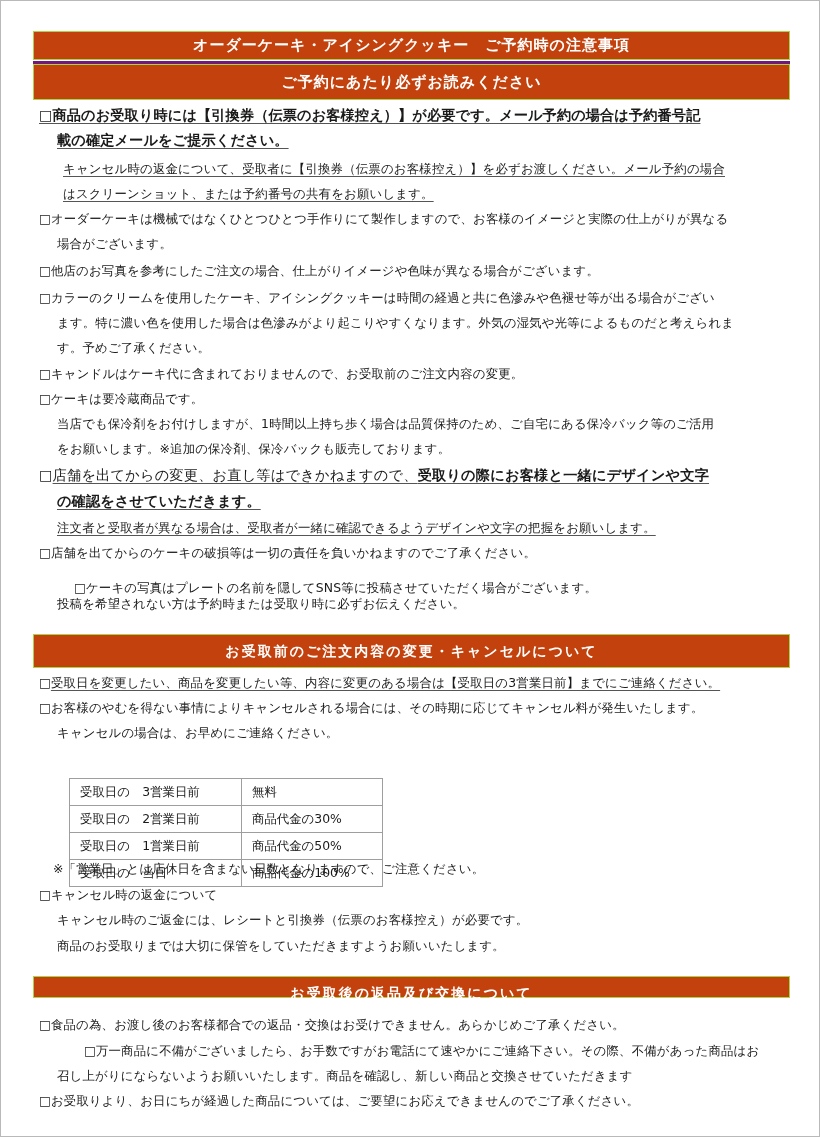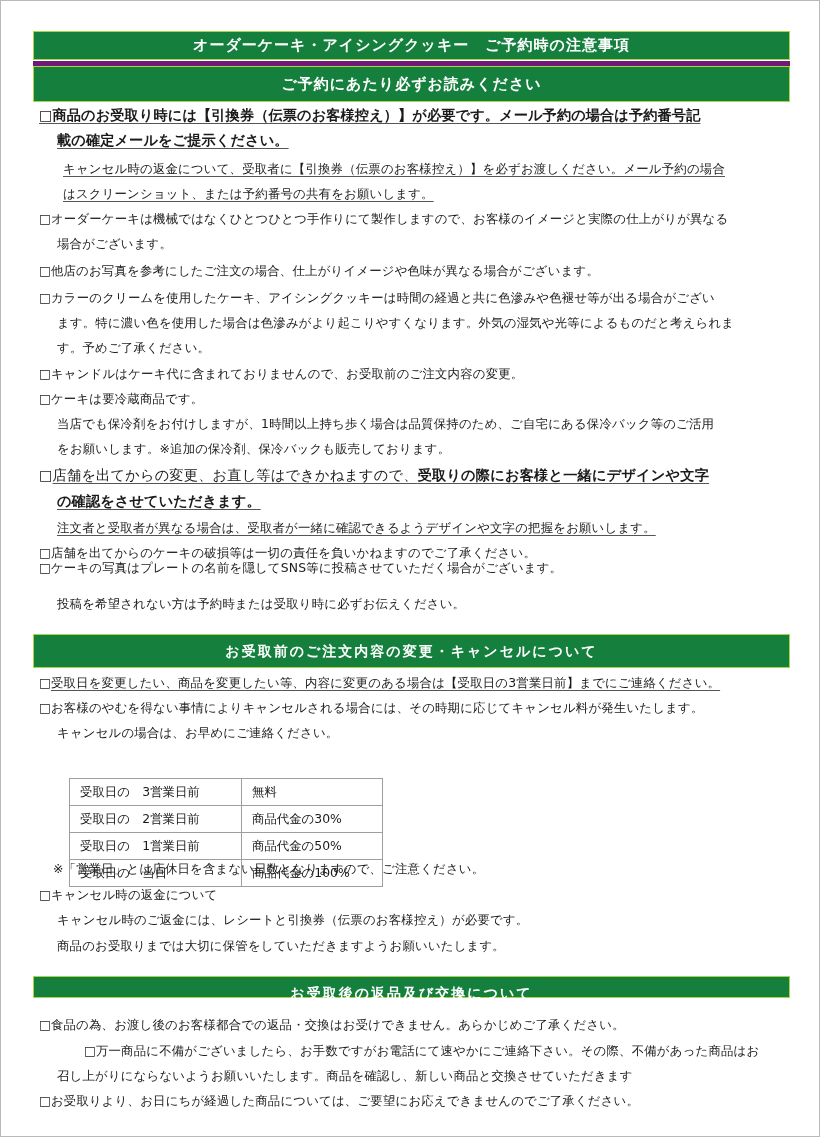--- a/index.html
+++ b/index.html
@@ -7,26 +7,26 @@
       width: 820px; height: 1137px; position: relative; overflow: hidden;
       font-family: "DejaVu Sans", "Liberation Sans", sans-serif;
       color: #1a1a1a;
     }
     .frame {
       position: absolute; left: 0; top: 0; width: 818px; height: 1135px;
       border: 1px solid #b9b9b9; background: #fff;
     }
     .band {
       position: absolute; left: 32px; width: 757px;
-      background: #15803d; color: #fff; text-align: center;
+      background: #c2410c; color: #fff; text-align: center;
       font-weight: bold; letter-spacing: 1px;
       box-shadow: inset 0 0 0 1px #a9d44a;
     }
     .band.t1 { top: 30px; height: 29px; line-height: 29px; font-size: 15px; }
-    .band.t2 { top: 60px; height: 36px; line-height: 36px; font-size: 15px; border-top: 5px solid #701a75; }
+    .band.t2 { top: 60px; height: 36px; line-height: 36px; font-size: 15px; border-top: 3px solid #701a75; }
     .band.s2 { top: 633px; height: 34px; line-height: 34px; font-size: 14px; letter-spacing: 2px; }
     .band.s3 { top: 975px; height: 22px; line-height: 34px; font-size: 14px; letter-spacing: 2px; }
 
     .line {
       position: absolute; left: 38px; white-space: nowrap;
       font-size: 12.4px; line-height: 18px; letter-spacing: 0.2px;
     }
     .line.ind { left: 56px; }
     .line.big { font-size: 14.2px; font-weight: bold; letter-spacing: 0.1px; }
     .u { text-decoration: underline; text-underline-offset: 3px; text-decoration-color: #555; }
@@ -75,21 +75,21 @@
   <div class="line" style="top:465px; font-size:14.2px;">
     <span>□</span><span class="u">店舗を出てからの変更、お直し等はできかねますので、</span><span class="u b">受取りの際にお客様と一緒にデザインや文字</span>
   </div>
   <div class="line big" style="top:491px; left:56px;">
     <span class="u">の確認をさせていただきます。</span>
   </div>
   <div class="line ind" style="top:518px;">
     <span class="u">注文者と受取者が異なる場合は、受取者が一緒に確認できるようデザインや文字の把握をお願いします。</span>
   </div>
   <div class="line" style="top:543px;">□店舗を出てからのケーキの破損等は一切の責任を負いかねますのでご了承ください。</div>
-  <div class="line" style="top:558px;">□ケーキの写真はプレートの名前を隠してSNS等に投稿させていただく場合がございます。</div>
+  <div class="line" style="top:578px;margin-left:35px;">□ケーキの写真はプレートの名前を隠してSNS等に投稿させていただく場合がございます。</div>
   <div class="line ind" style="top:594px;">投稿を希望されない方は予約時または受取り時に必ずお伝えください。</div>
 
   <div class="band s2">お受取前のご注文内容の変更・キャンセルについて</div>
   <div class="line" style="top:673px;">
     <span>□</span><span class="u">受取日を変更したい、商品を変更したい等、内容に変更のある場合は【受取日の3営業日前】までにご連絡ください。</span>
   </div>
   <div class="line" style="top:698px;">□お客様のやむを得ない事情によりキャンセルされる場合には、その時期に応じてキャンセル料が発生いたします。</div>
   <div class="line ind" style="top:723px;">キャンセルの場合は、お早めにご連絡ください。</div>
 
   <table class="fees">

